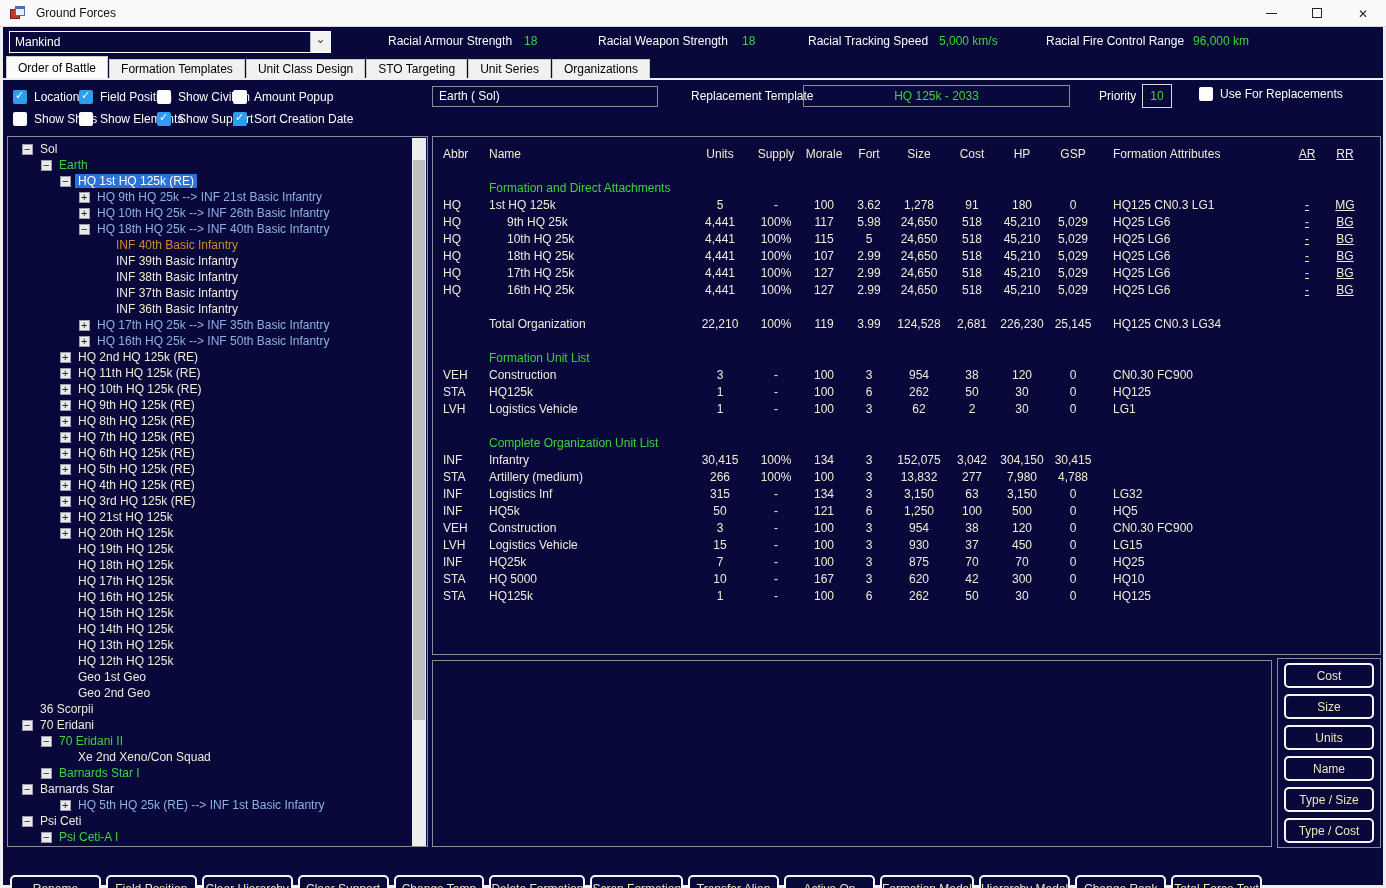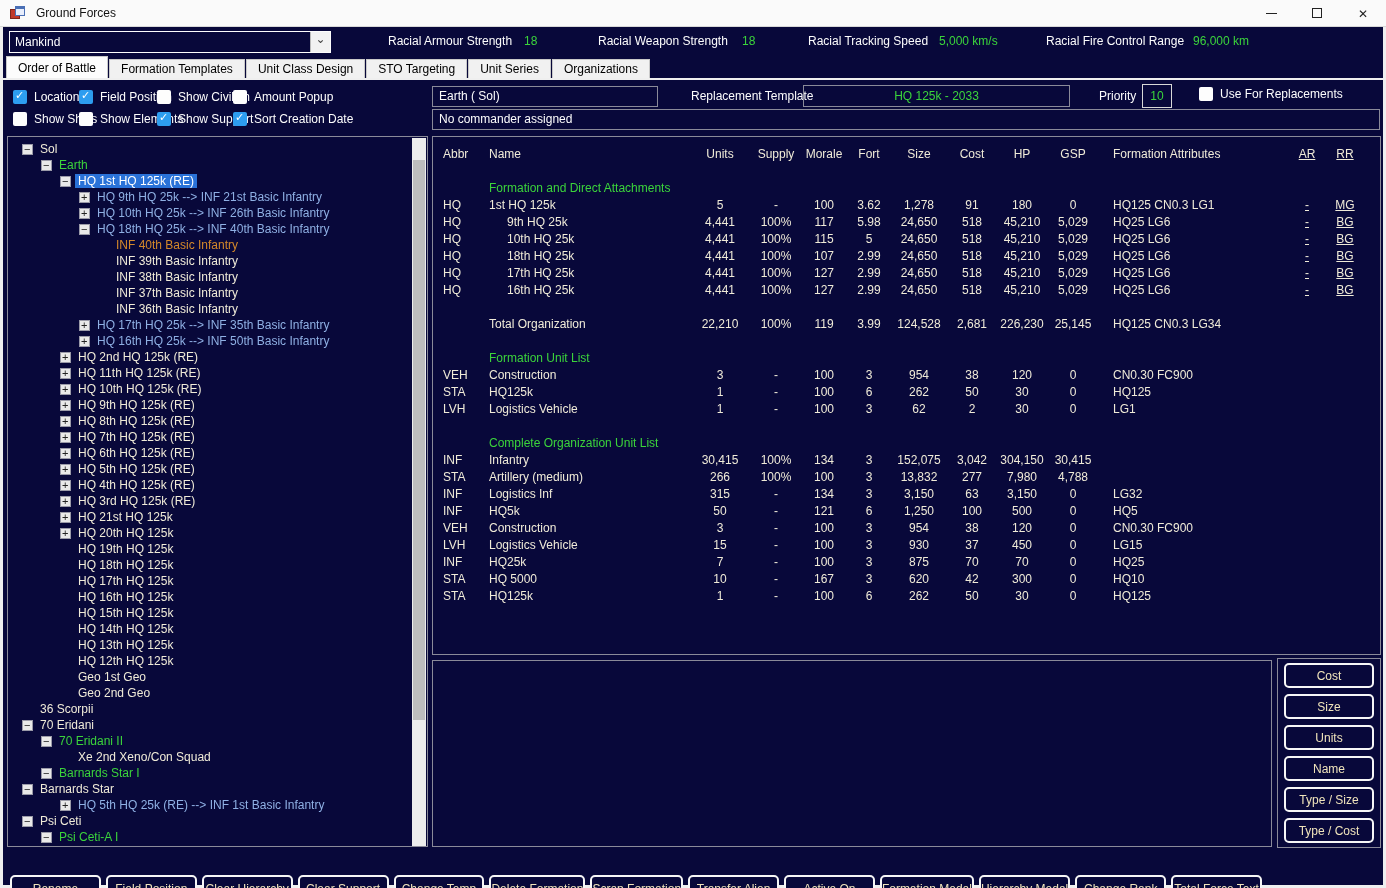--- a/index.html
+++ b/index.html
@@ -197,21 +197,20 @@
 
       <div id="location-field">Earth  ( Sol)</div>
       <div id="repl-label">Replacement Template</div>
       <div id="repl-field">HQ 125k - 2033</div>
       <div id="priority-label">Priority</div>
       <div id="priority-box">10</div>
       <div id="ufr" class="cb">
         <span class="cbbox"></span>
         <span class="cblabel">Use For Replacements</span>
       </div>
-      <div id="commander-field">No commander assigned</div>
 
       <div id="tree-panel" class="panelborder">
         <div id="tree">
             <div class="tree-row" style="padding-left: 14px;">
               <span class="exp minus"></span>
               <span class="tree-label" style="color: rgb(240, 235, 216);">Sol</span>
             </div>
             <div class="tree-row" style="padding-left: 33px;">
               <span class="exp minus"></span>
               <span class="tree-label" style="color: rgb(59, 212, 59);">Earth</span>

